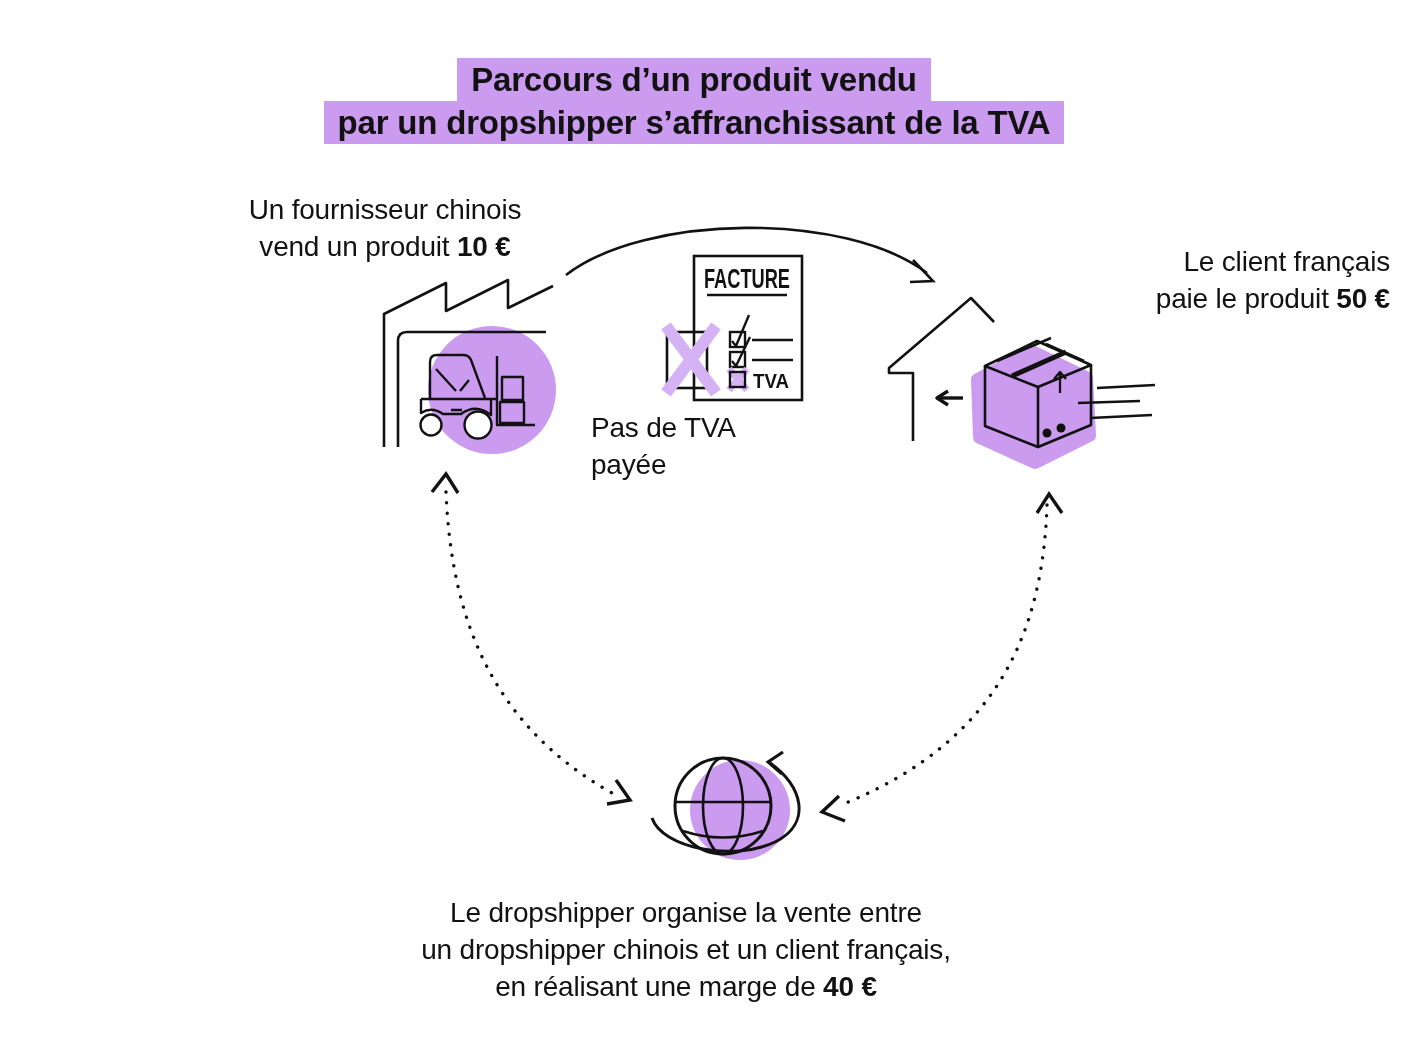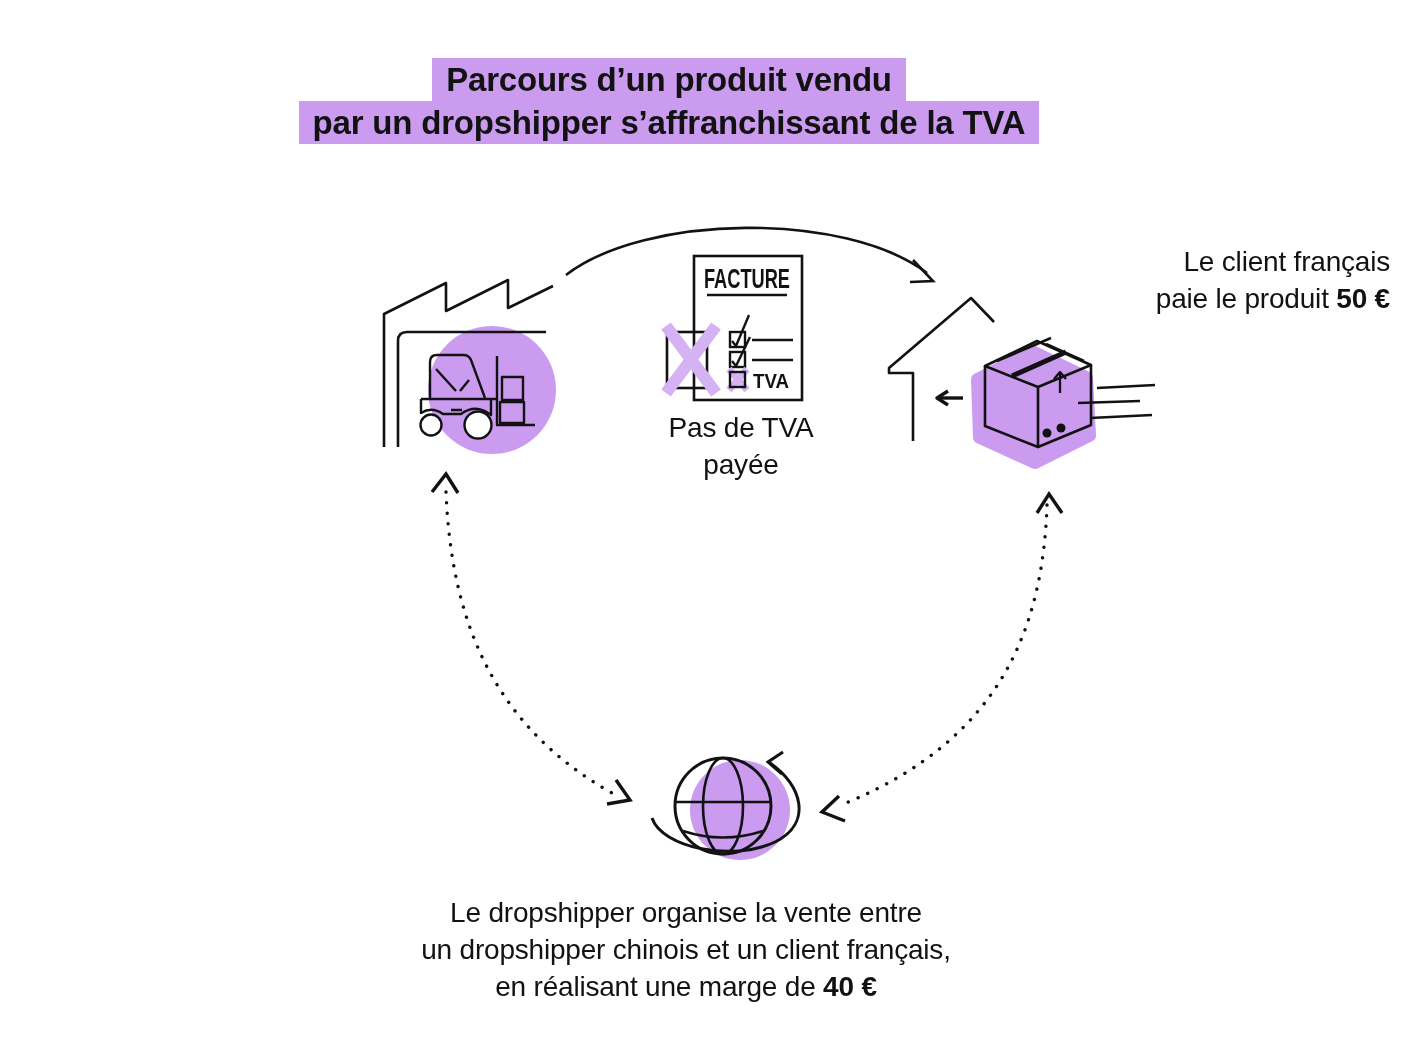--- a/index.html
+++ b/index.html
@@ -2,33 +2,33 @@
 <html><head>
 <meta charset="utf-8">
 <style>
   html,body{margin:0;padding:0;background:#ffffff;}
   .canvas{
     position:relative;width:1410px;height:1040px;background:#ffffff;overflow:hidden;
     font-family:"Liberation Sans","DejaVu Sans",sans-serif;color:#121212;
   }
   .layer{position:absolute;left:0;top:0;}
   
-  .title-block{position:absolute;left:0;top:58px;width:1338px;text-align:center;}
+  .title-block{position:absolute;left:0;top:58px;width:1338px;text-align:center;padding-left:25px;}
   .title-line{display:block;line-height:0;}
   .hl{
     display:inline-block;background:#cb9bf0;color:#121212;
     font-size:33px;font-weight:700;line-height:36px;padding:4px 14px 3px;
     letter-spacing:-0.2px;
   }
   
   .cap{position:absolute;font-size:28px;line-height:37px;color:#121212;letter-spacing:-0.2px;}
   .cap .b{font-weight:700;}
   .supplier-cap{left:190px;top:191px;width:390px;text-align:center;}
   .client-cap{left:1030px;top:243px;width:360px;text-align:right;}
-  .invoice-cap{left:591px;top:409px;width:300px;text-align:center;}
+  .invoice-cap{left:591px;top:409px;width:300px;}
   .dropshipper-cap{left:336px;top:894px;width:700px;text-align:center;}
 </style>
 </head>
 <body>
 
 <div class="canvas">
 
   <svg class="layer" width="1410" height="1040" viewBox="0 0 1410 1040" xmlns="http://www.w3.org/2000/svg">
 
     <g stroke="#121212" stroke-width="2.6" fill="none">
@@ -127,20 +127,24 @@
         <polyline stroke-width="3" points="783,752 768,762 782,774"></polyline>
       </g>
     </g>
   </svg>
 
   <div class="title-block">
     <span class="title-line"><span class="hl">Parcours d’un produit vendu</span></span>
     <span class="title-line"><span class="hl">par un dropshipper s’affranchissant de la TVA</span></span>
   </div>
 
+  <div class="cap supplier-cap">
+    <span>Un fournisseur chinois</span><br>
+    <span>vend un produit </span><span class="b">10 €</span>
+  </div>
 
   <div class="cap client-cap">
     <span>Le client français</span><br>
     <span>paie le produit </span><span class="b">50 €</span>
   </div>
 
   <div class="cap invoice-cap">
     <span>Pas de TVA</span><br>
     <span>payée</span>
   </div>

